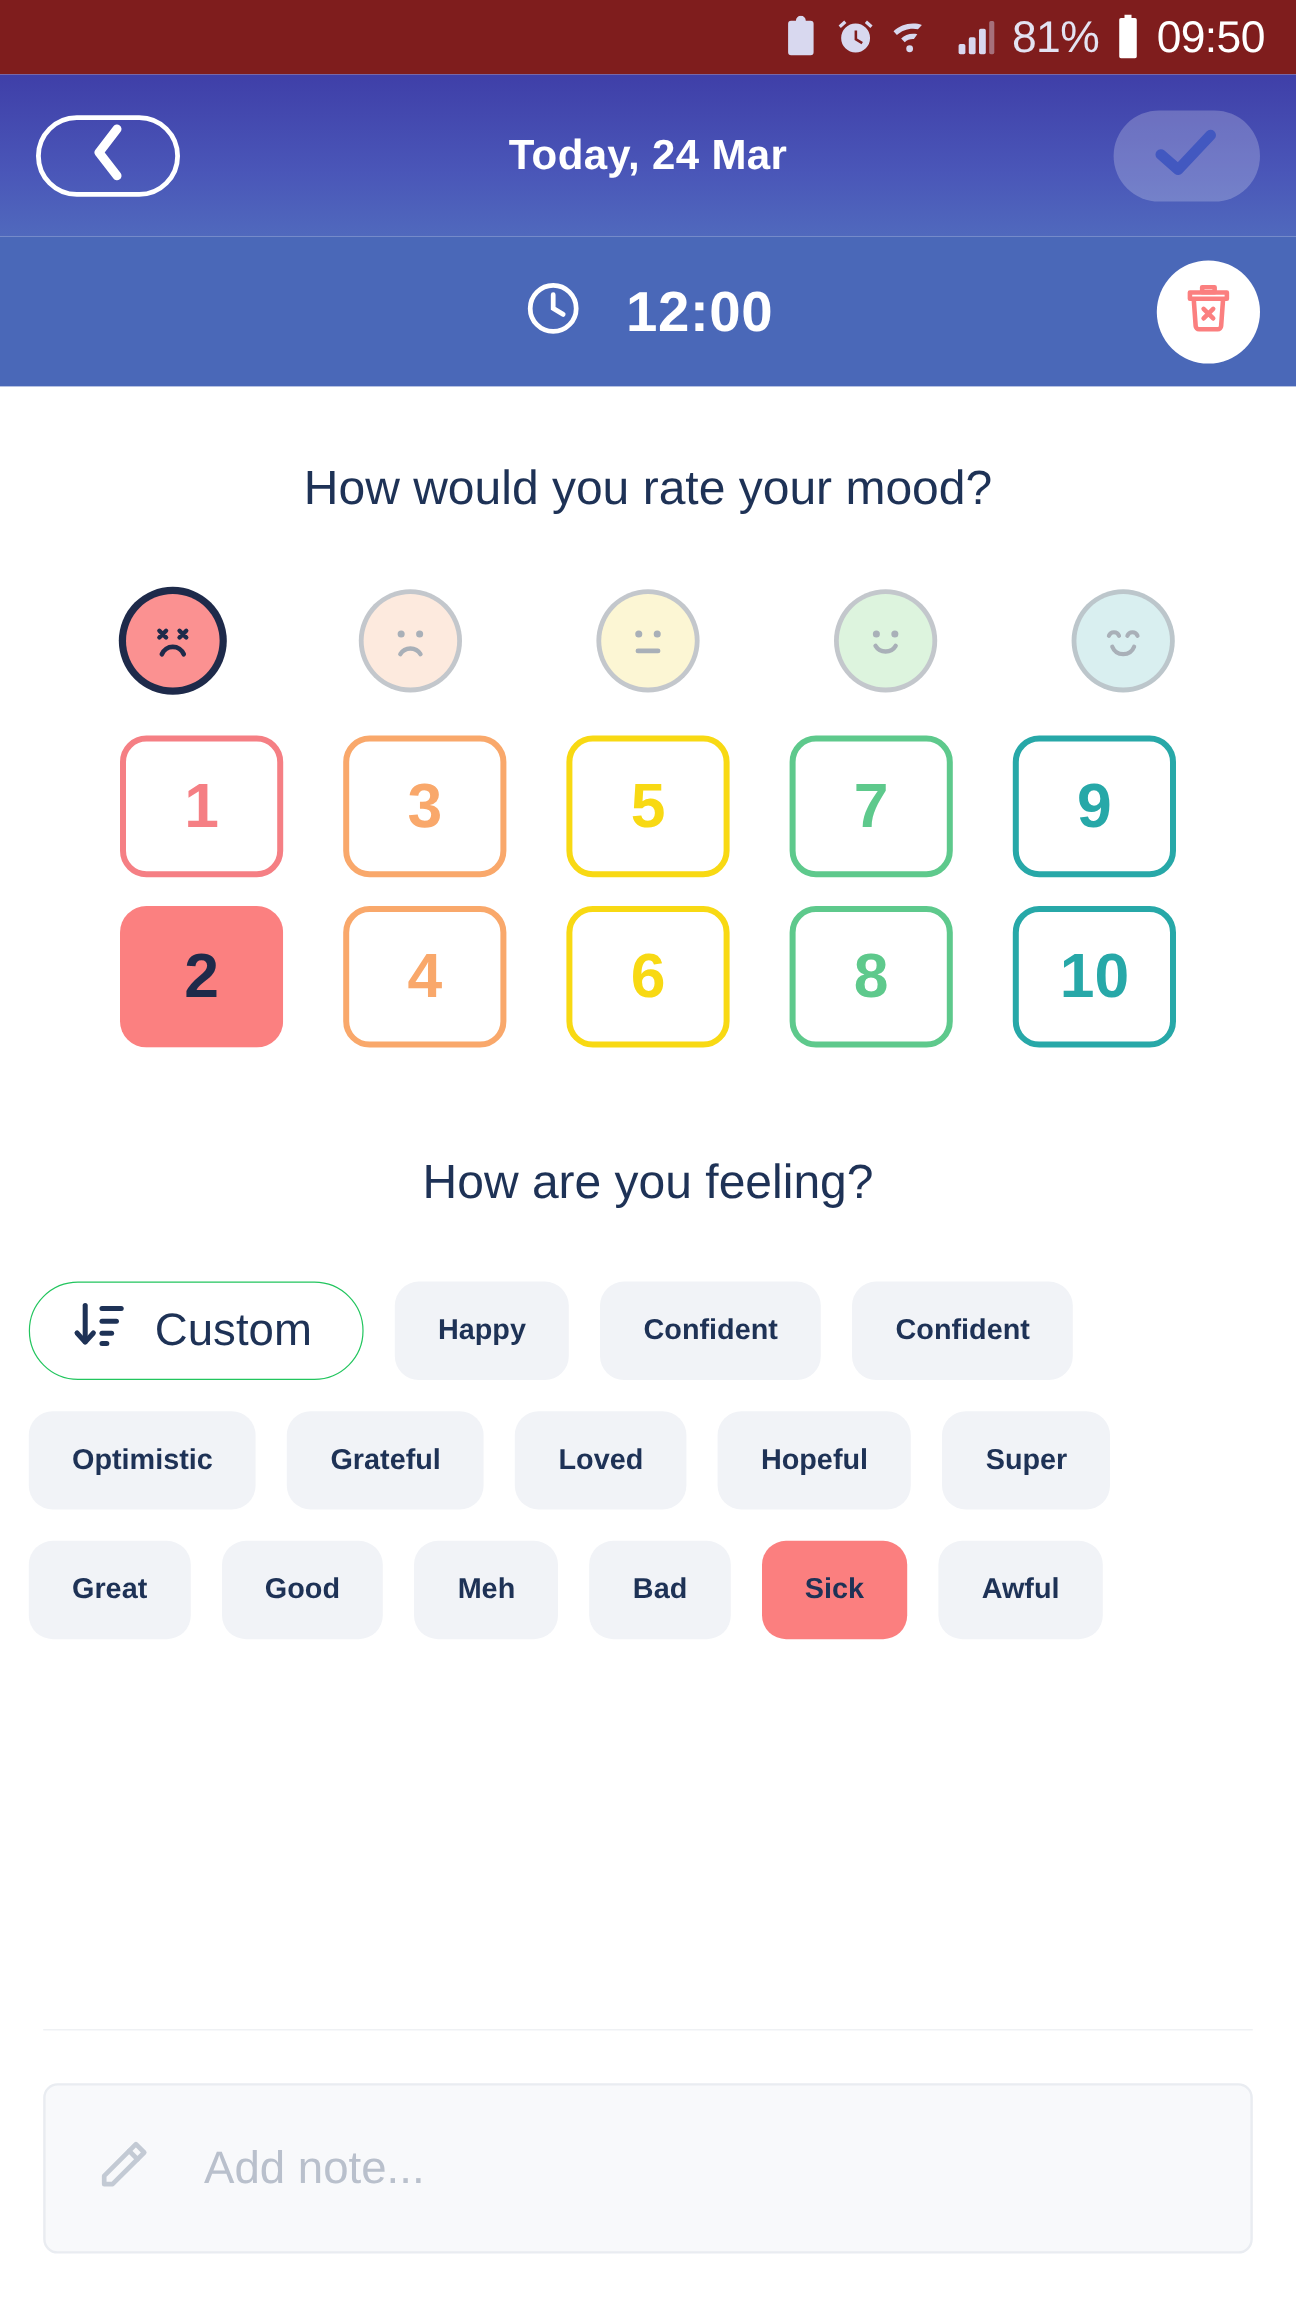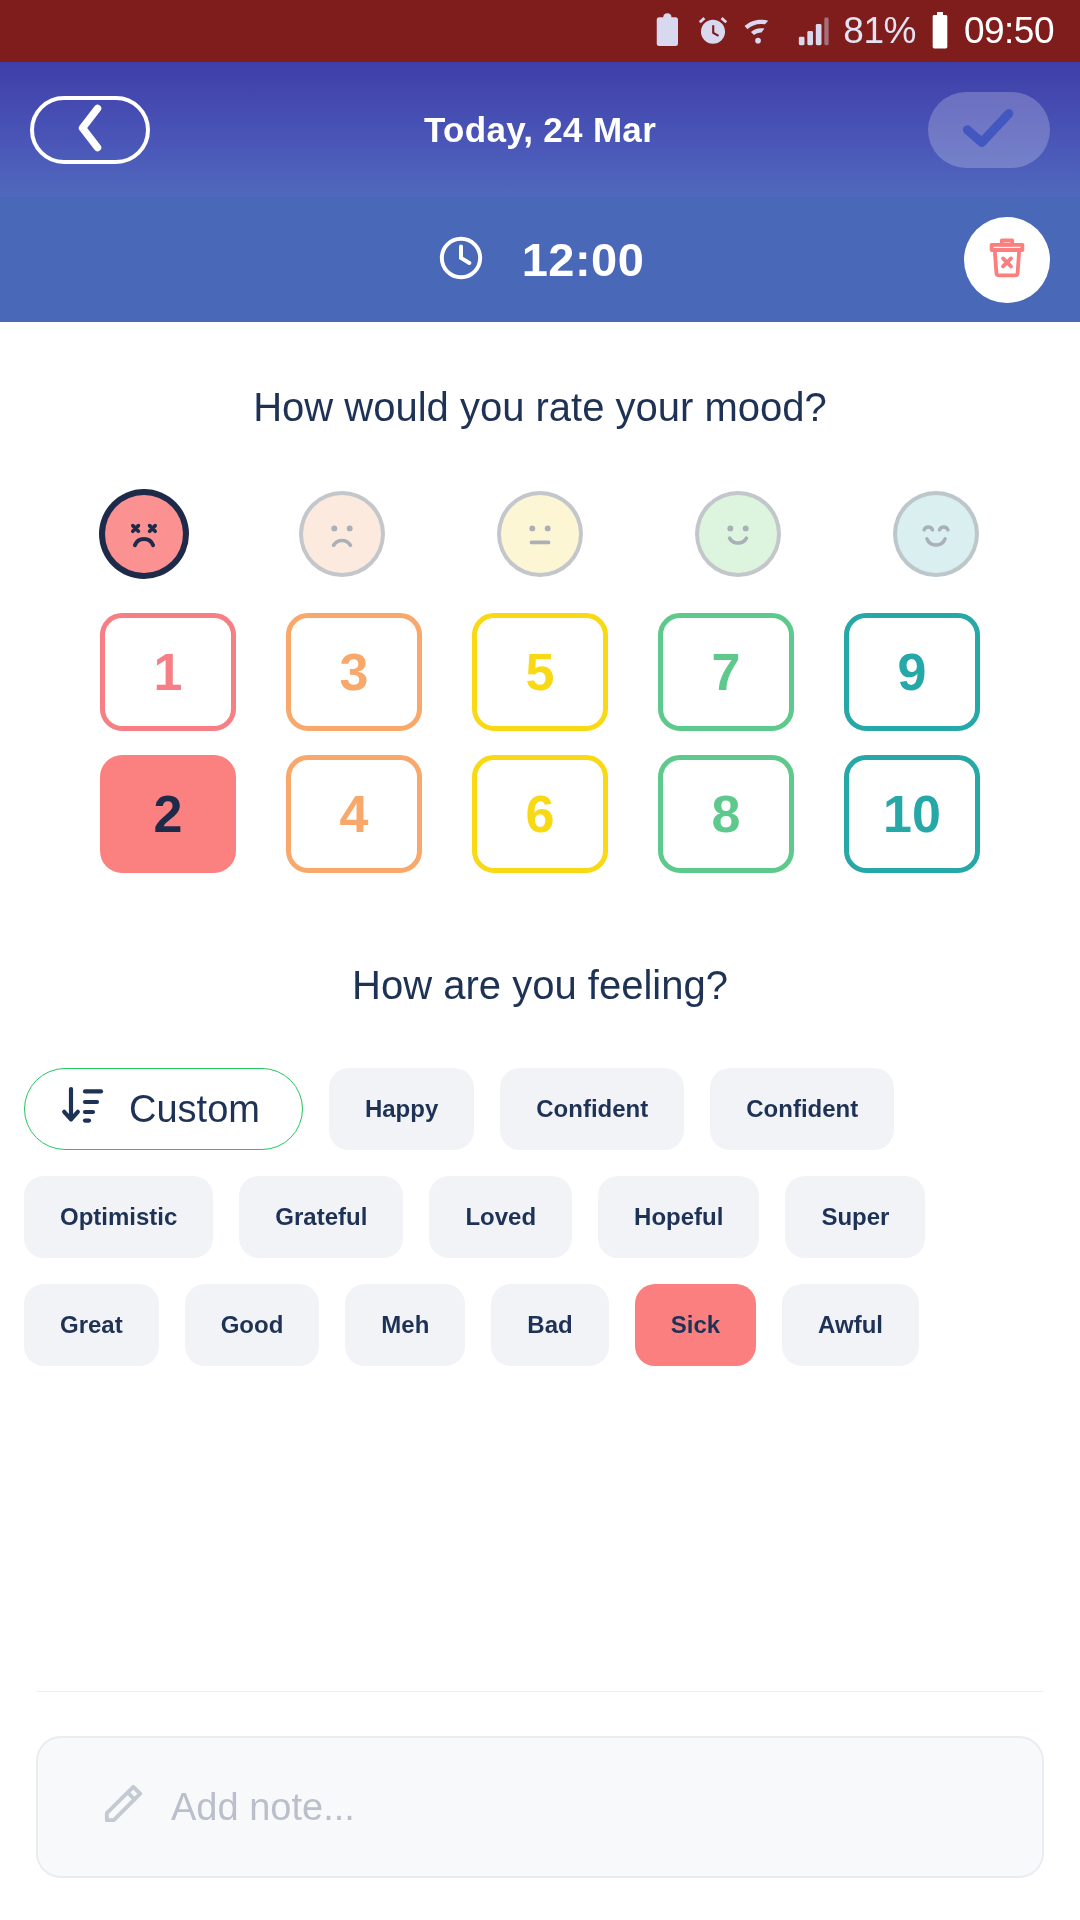--- a/index.html
+++ b/index.html
@@ -173,25 +173,25 @@
   .note-area {
     position: absolute;
     left: 0; right: 0; bottom: 0;
     padding: 0 36px 42px 36px;
     background: #ffffff;
   }
   .note-sep { height: 1px; background: #eceef2; margin-bottom: 44px; }
   .note-box {
     height: 142px;
     border: 2px solid #e9ecf1;
-    border-radius: 25px;
+    border-radius: 12px;
     background: #f8f9fb;
     display: flex; align-items: center;
-    padding: 0 58px;
-    gap: 23px;
+    padding: 0 38px;
+    gap: 42px;
     cursor: text;
   }
   .note-placeholder {
     font-size: 38px;
     color: #b9c0cc;
   }
 </style>
 </head>
 <body>
 

